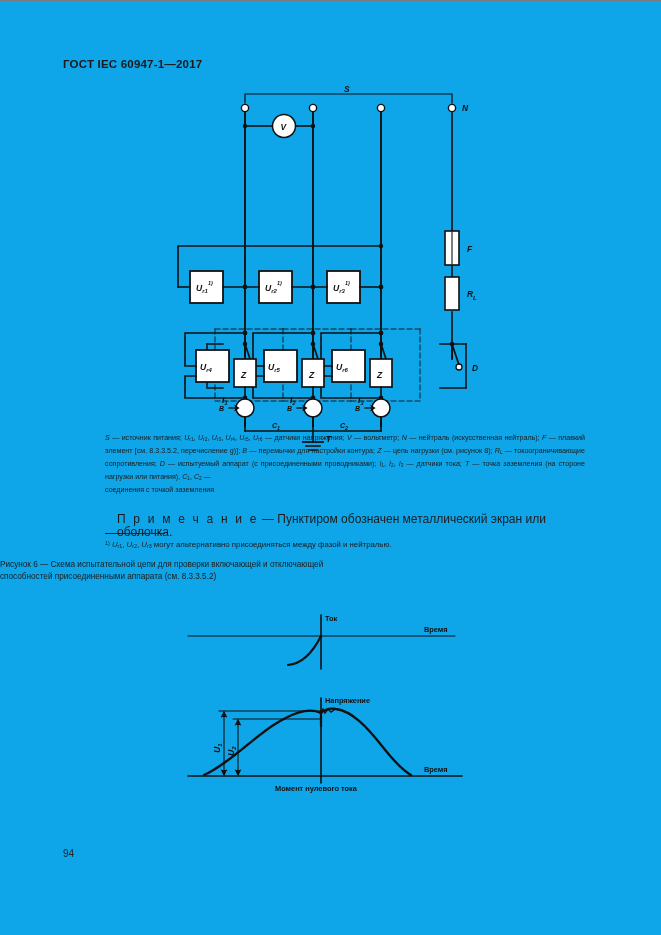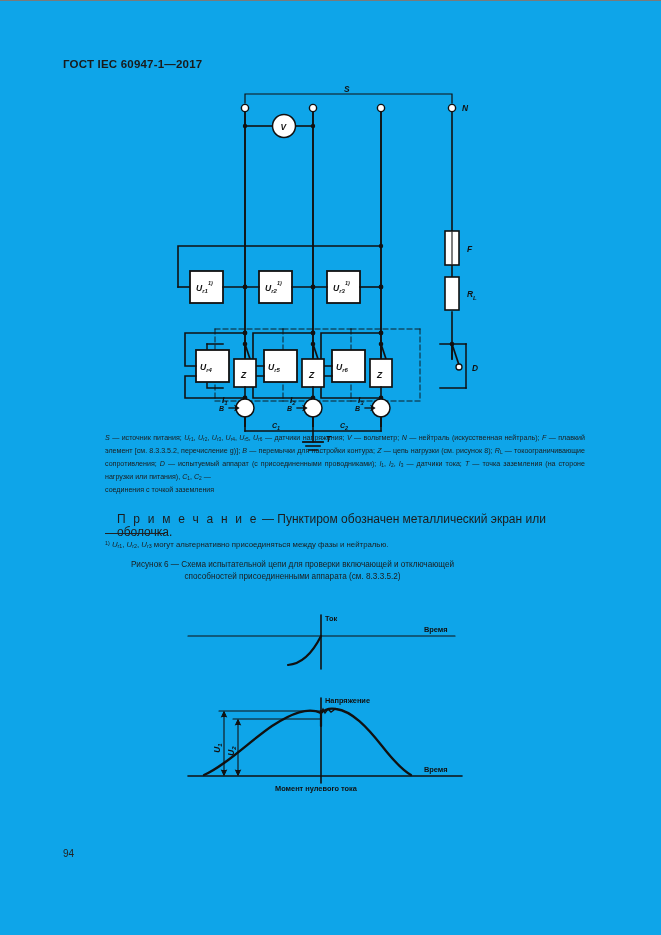--- a/index.html
+++ b/index.html
@@ -28,21 +28,21 @@
   }
   .note .sp{letter-spacing:2.2px;}
   .fnrule{
     position:absolute;left:105px;top:532px;width:60px;height:1px;background:#222;
   }
   .footnote{
     position:absolute;left:105px;top:536px;width:480px;
     font-size:7.8px;line-height:12px;color:#1c1c1c;
   }
   .figcap{
-    position:absolute;width:585px;text-align:center;
+    position:absolute;width:585px;text-align:left;
     font-size:8.2px;line-height:12.4px;color:#1c1c1c;
   }
   #cap6{top:558px;}
   #cap7{top:801px;}
   i.v{font-style:italic;}
   sub.s{font-size:.68em;vertical-align:-.28em;font-style:normal;}
   sup.s{font-size:.68em;vertical-align:.42em;font-style:normal;}
 
   
   .fig{position:absolute;}
@@ -282,21 +282,21 @@
     <i class="v">S</i><span> — источник питания; </span><i class="v"><span>U</span><sub class="s">r1</sub></i>, <i class="v"><span>U</span><sub class="s">r2</sub></i>, <i class="v"><span>U</span><sub class="s">r3</sub></i>, <i class="v"><span>U</span><sub class="s">r4</sub></i>, <i class="v"><span>U</span><sub class="s">r5</sub></i>, <i class="v"><span>U</span><sub class="s">r6</sub></i><span> — датчики напряжения; </span><i class="v">V</i><span> — вольтметр; </span><i class="v">N</i><span> — нейтраль (искусственная нейтраль); </span><i class="v">F</i><span> — плавкий элемент [см. 8.3.3.5.2, перечисление g)]; </span><i class="v">B</i><span> — перемычки для настройки контура; </span><i class="v">Z</i><span> — цепь нагрузки (см. рисунок 8); </span><i class="v"><span>R</span><sub class="s">L</sub></i><span> — токоограничивающие сопротивления; </span><i class="v">D</i><span> — испытуемый аппарат (с присоединенными проводниками); </span><i class="v"><span>I</span><sub class="s">1</sub></i>, <i class="v"><span>I</span><sub class="s">2</sub></i>, <i class="v"><span>I</span><sub class="s">3</sub></i><span> — датчики тока; </span><i class="v">T</i><span> — точка заземления (на стороне нагрузки или питания), </span><i class="v"><span>C</span><sub class="s">1</sub></i><span>, </span><i class="v"><span>C</span><sub class="s">2</sub></i><span> — </span><span class="last">соединения с точкой заземления</span>
   </div>
 
   <div class="note">
     <span class="sp">П р и м е ч а н и е</span><span>  —  </span><span>Пунктиром обозначен металлический экран или оболочка.</span>
   </div>
 
   <div class="fnrule"></div>
 
   <div class="footnote">
-    <sup class="s">1)</sup>&nbsp;<i class="v"><span>U</span><sub class="s">r1</sub></i>, <i class="v"><span>U</span><sub class="s">r2</sub></i>, <i class="v"><span>U</span><sub class="s">r3</sub></i><span> могут альтернативно присоединяться между фазы и нейтралью.</span>
+    <sup class="s">1)</sup>&nbsp;<i class="v"><span>U</span><sub class="s">r1</sub></i>, <i class="v"><span>U</span><sub class="s">r2</sub></i>, <i class="v"><span>U</span><sub class="s">r3</sub></i><span> могут альтернативно присоединяться между фазой и нейтралью.</span>
   </div>
 
   <div class="figcap" id="cap6">
     <div>Рисунок 6 — Схема испытательной цепи для проверки включающей и отключающей</div>
     <div>способностей присоединенными аппарата (см. 8.3.3.5.2)</div>
   </div>
 
   <div class="fig" id="fig7">
   <svg width="661" height="195" viewBox="0 0 661 195" xmlns="http://www.w3.org/2000/svg">
     <g stroke="#111" fill="none" stroke-linecap="round">

